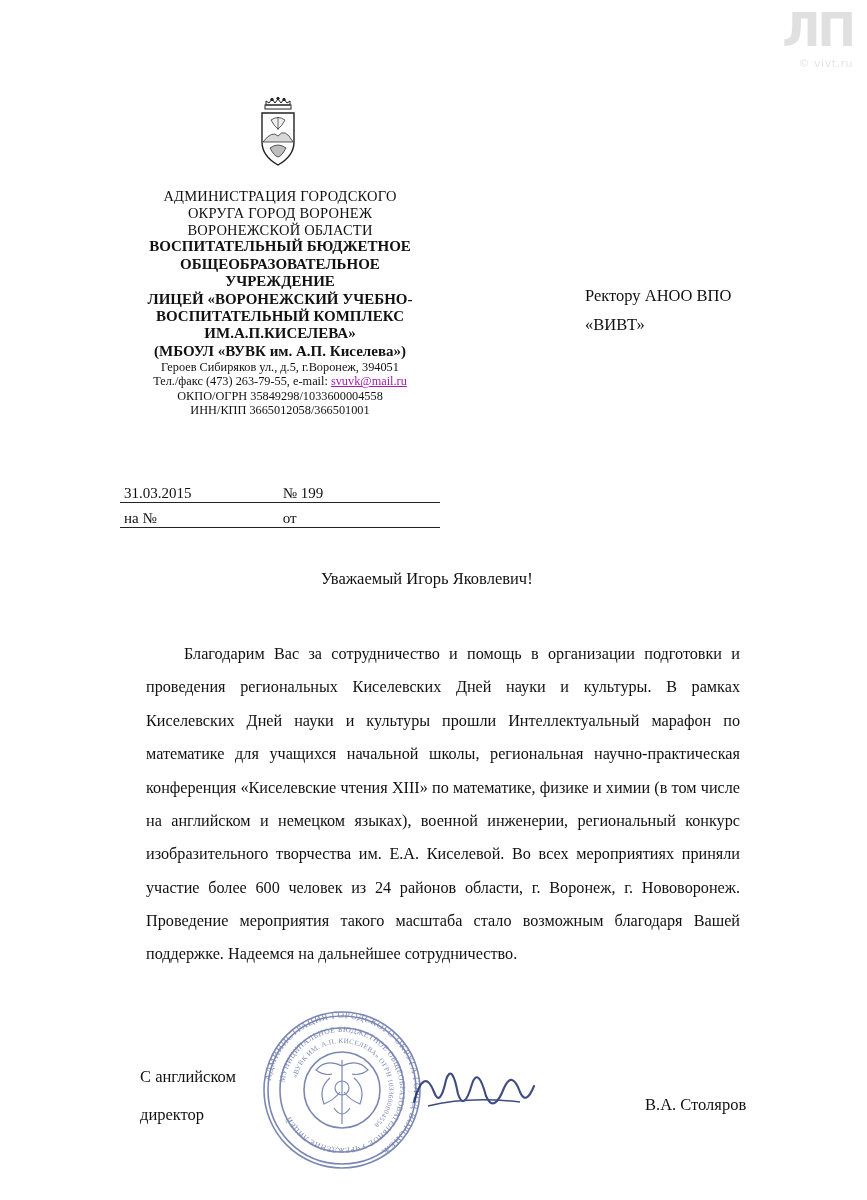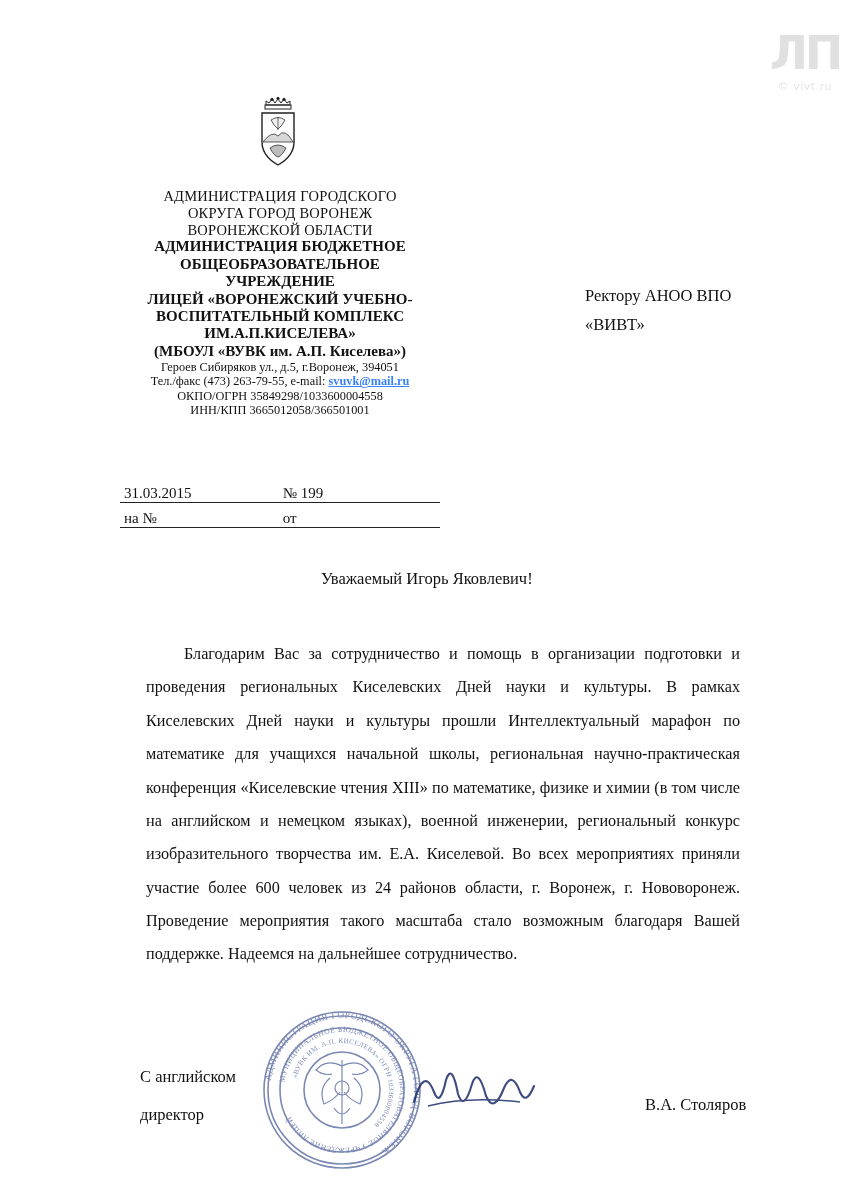--- a/index.html
+++ b/index.html
@@ -12,24 +12,24 @@
     height: 1200px;
     position: relative;
     font-family: "Liberation Serif", serif;
     color: #111111;
     overflow: hidden;
   }
 
   
   .watermark {
     position: absolute;
-    top: 32px;
+    top: 9px;
     right: 14px;
     width: 96px;
-    text-align: center;
+    text-align: right;
     opacity: 0.30;
     user-select: none;
   }
   .watermark .wm-logo {
     font-family: "DejaVu Sans", sans-serif;
     font-size: 46px;
     font-weight: bold;
     letter-spacing: -3px;
     color: #9a9a9a;
     line-height: 0.95;
@@ -68,22 +68,21 @@
   }
   .lh-bold {
     font-weight: bold;
     font-size: 15px;
   }
   .lh-small {
     font-size: 12.3px;
   }
   .lh-small a, .lh-small .underline {
     text-decoration: underline;
-    color: #3b82f6;
-    font-weight: bold;
+    color: #a21caf;
   }
 
   
   .refblock {
     position: absolute;
     left: 120px;
     top: 478px;
     width: 320px;
     font-size: 15px;
   }
@@ -189,21 +188,21 @@
 
     <path d="M19 24 Q26 19 33 24 Q30 30 26 33 Q22 30 19 24 Z" fill="#efefef" stroke="#333" stroke-width="0.8"></path>
     <path d="M26 21 L26 34" stroke="#333" stroke-width="0.7"></path>
   </svg>
 </div>
 
 <div class="letterhead">
   <div class="lh-line">АДМИНИСТРАЦИЯ ГОРОДСКОГО</div>
   <div class="lh-line">ОКРУГА ГОРОД ВОРОНЕЖ</div>
   <div class="lh-line">ВОРОНЕЖСКОЙ ОБЛАСТИ</div>
-  <div class="lh-bold">АДМИНИСТРАЦИЯ БЮДЖЕТНОЕ</div>
+  <div class="lh-bold">ВОСПИТАТЕЛЬНЫЙ БЮДЖЕТНОЕ</div>
   <div class="lh-bold">ОБЩЕОБРАЗОВАТЕЛЬНОЕ</div>
   <div class="lh-bold">УЧРЕЖДЕНИЕ</div>
   <div class="lh-bold">ЛИЦЕЙ «ВОРОНЕЖСКИЙ УЧЕБНО-</div>
   <div class="lh-bold">ВОСПИТАТЕЛЬНЫЙ КОМПЛЕКС</div>
   <div class="lh-bold">ИМ.А.П.КИСЕЛЕВА»</div>
   <div class="lh-bold">(МБОУЛ «ВУВК им. А.П. Киселева»)</div>
   <div class="lh-small">Героев Сибиряков ул., д.5,  г.Воронеж, 394051</div>
   <div class="lh-small">
     <span>Тел./факс (473) 263-79-55, e-mail: </span><span class="underline">svuvk@mail.ru</span>
   </div>

